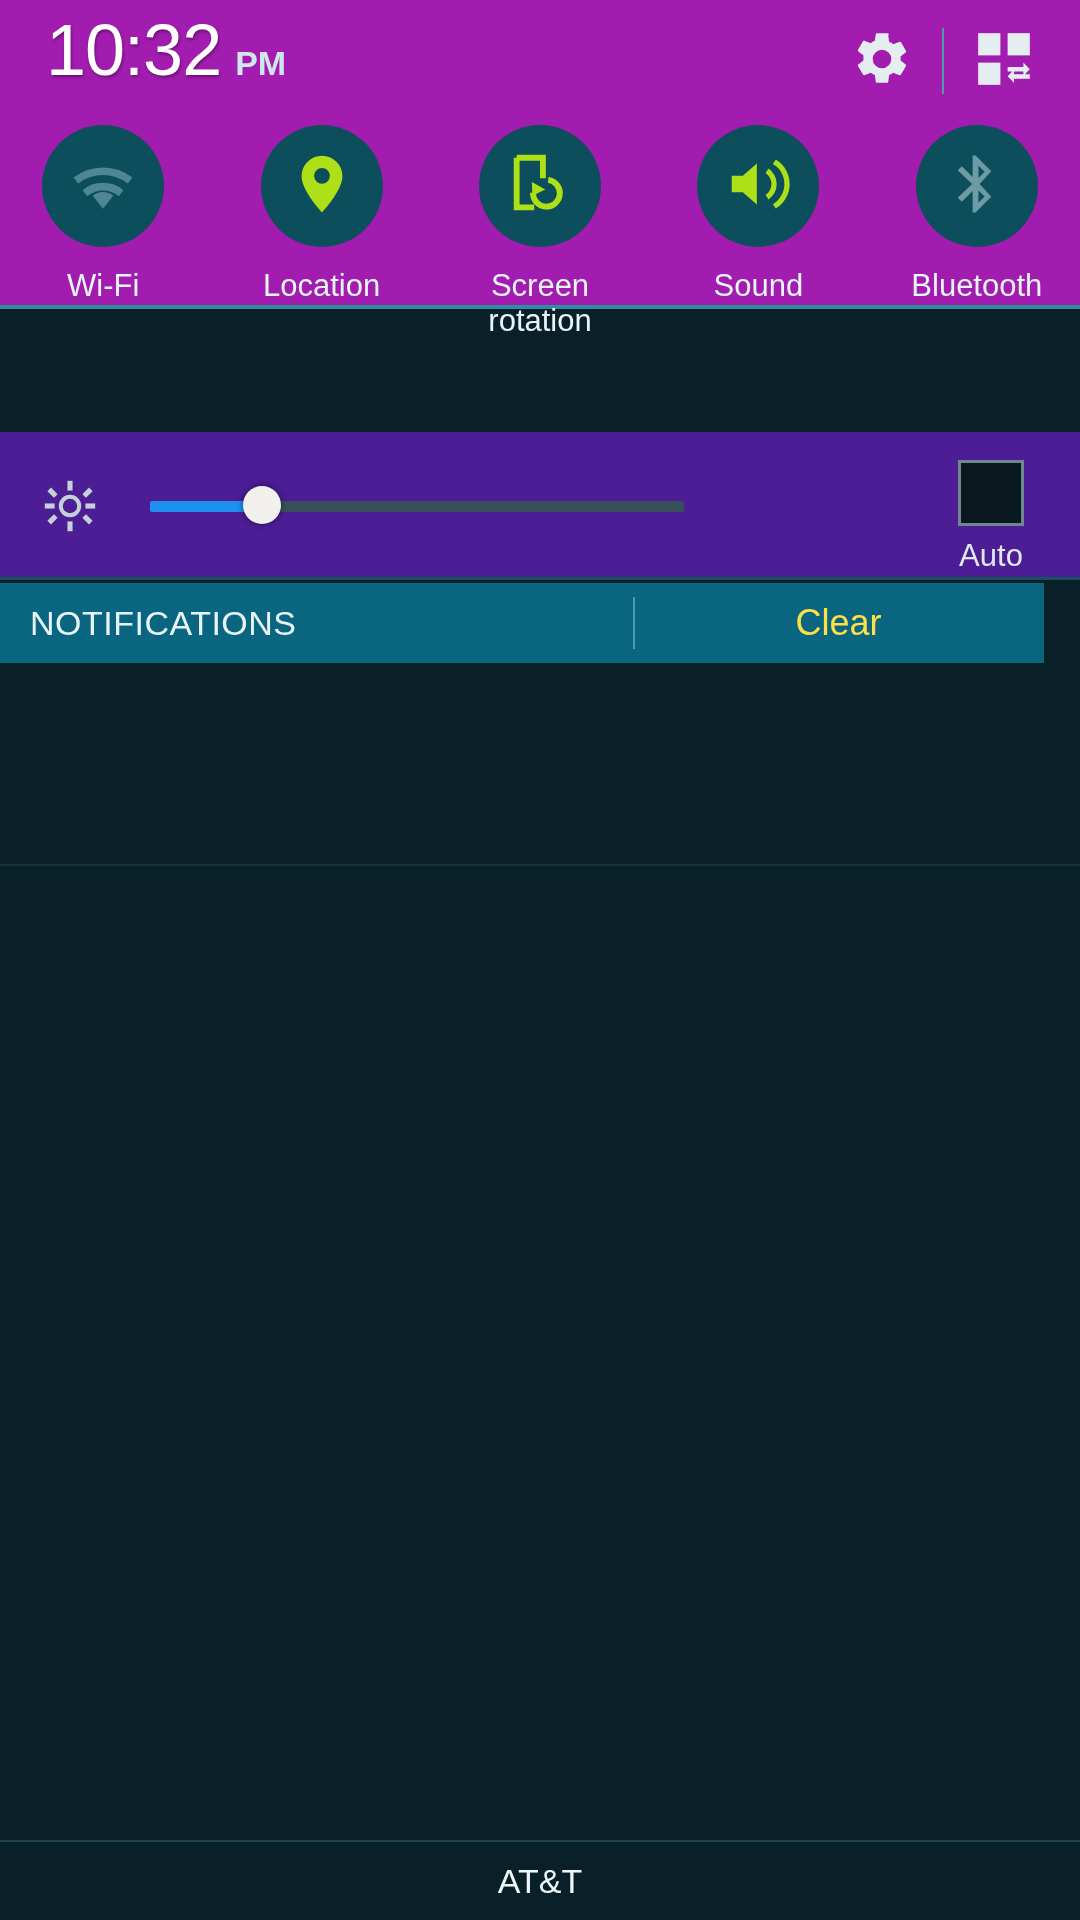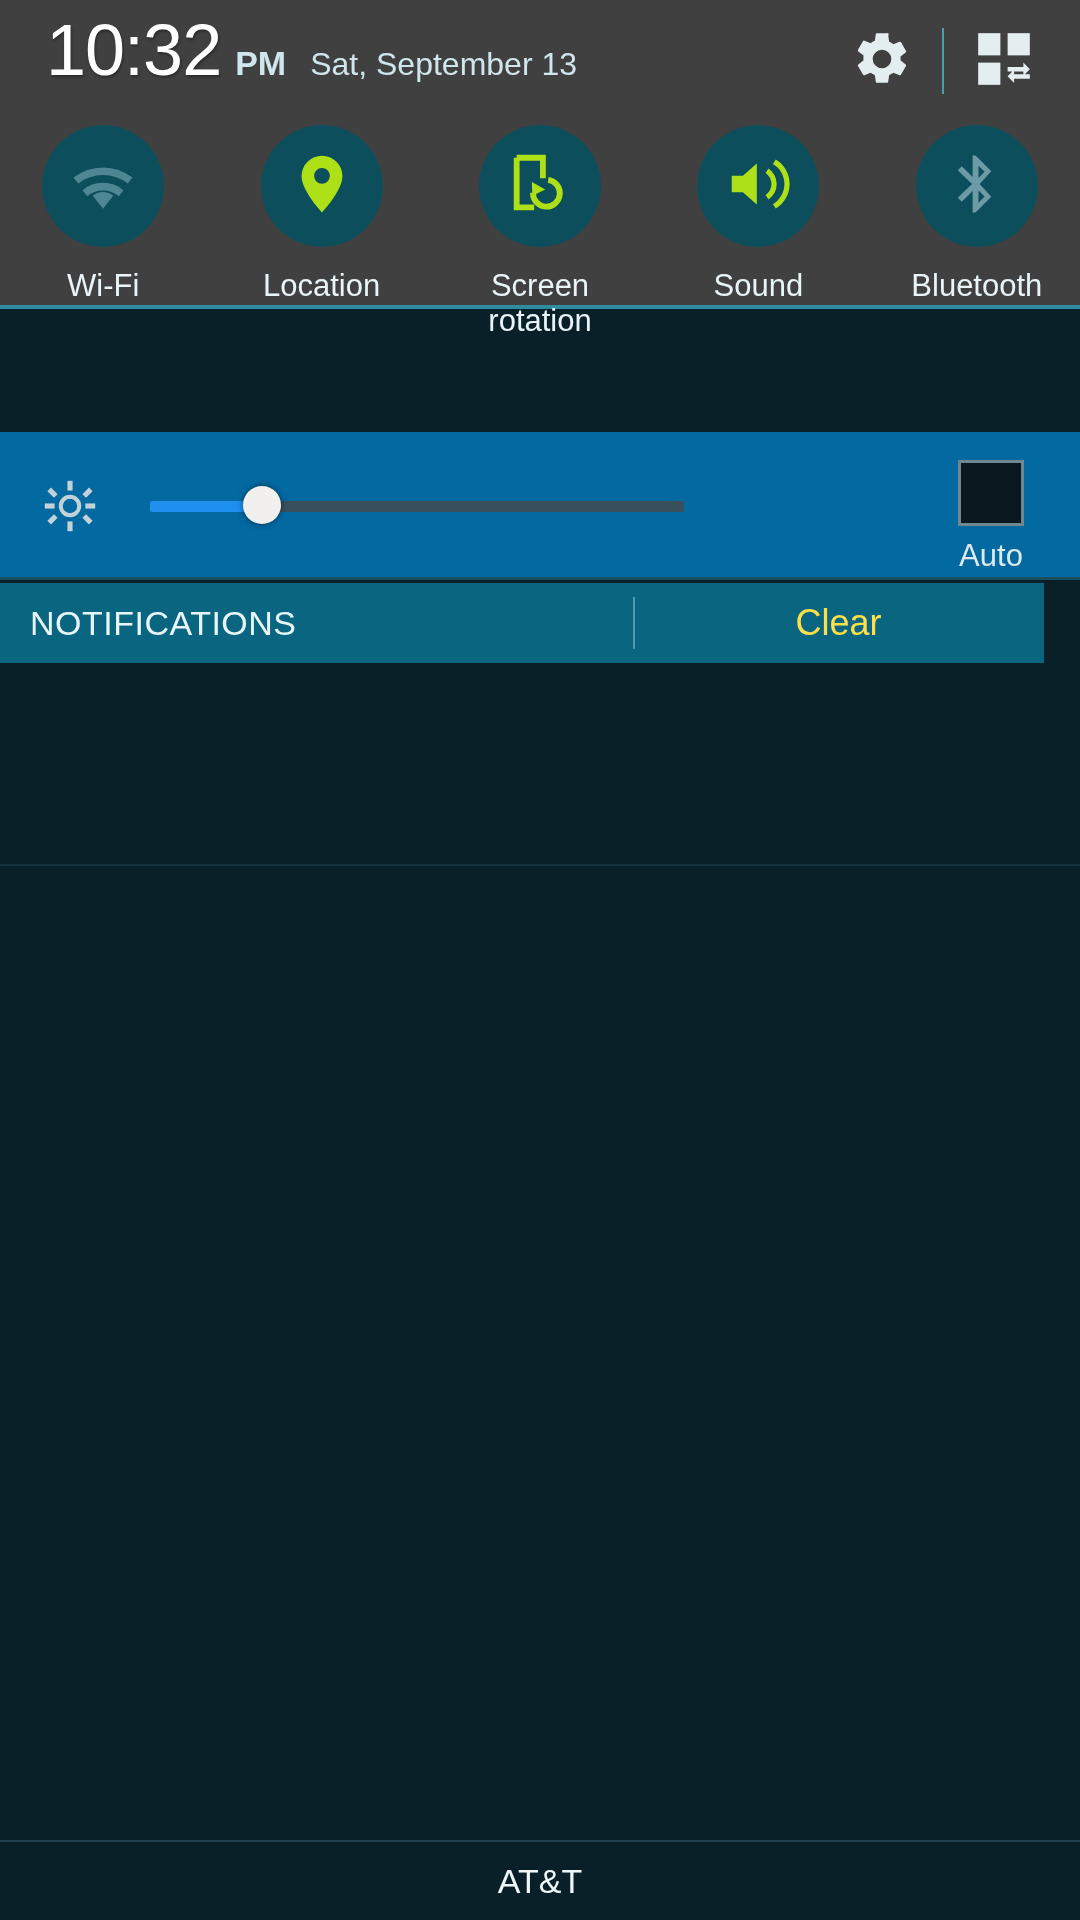--- a/index.html
+++ b/index.html
@@ -7,21 +7,21 @@
     width:1080px; height:1920px;
     background:#0a2029;
     font-family:"Liberation Sans", sans-serif;
     overflow:hidden;
   }
   #screen { position:relative; width:1080px; height:1920px; background:#0a2029; }
 
   
   .qs-panel {
     position:absolute; left:0; top:0; width:1080px; height:309px;
-    background:#404040;
+    background:#a21caf;
     border-bottom:4px solid #2e8ea0;
   }
 
   
   .status-header {
     position:absolute; left:0; top:0; width:1080px; height:120px;
   }
   .clock-wrap {
     position:absolute; left:46px; top:14px;
     display:flex; align-items:baseline;
@@ -60,21 +60,21 @@
     display:flex; align-items:center; justify-content:center;
   }
   .toggle-label {
     margin-top:22px; font-size:31px; color:#e8f4f7; text-align:center;
     line-height:1.12; font-weight:400;
   }
 
   
   .brightness-row {
     position:absolute; left:0; top:432px; width:1080px; height:148px;
-    background:#0369a1;
+    background:#4c1d95;
     border-bottom:3px solid #17505f;
     padding-left:48px;
   }
   .bright-icon { position:absolute; left:42px; top:46px; width:56px; height:56px; }
   .slider {
     position:absolute; left:150px; top:66px; width:534px; height:16px;
   }
   .slider-track {
     position:absolute; left:0; top:3px; width:534px; height:11px;
     background:#37505b; border-radius:2px;
@@ -152,21 +152,20 @@
 <body>
 
 <div id="screen">
 
   <div class="qs-panel">
 
     <div class="status-header">
       <div class="clock-wrap">
         <span class="clock-time">10:32</span>
         <span class="clock-ampm">PM</span>
-        <span class="clock-date">Sat, September 13</span>
       </div>
 
       <div class="header-icons">
         <div class="gear-btn">
           <span>
             <svg width="62" height="62" viewBox="0 0 24 24">
               <path fill="#e4eef1" d="M19.14 12.94a7.07 7.07 0 0 0 .06-.94 7.07 7.07 0 0 0-.06-.94l2.03-1.58a.48.48 0 0 0 .12-.61l-1.92-3.32a.48.48 0 0 0-.59-.22l-2.39.96a7 7 0 0 0-1.62-.94l-.36-2.54A.47.47 0 0 0 13.94 2h-3.88a.47.47 0 0 0-.47.4l-.36 2.54c-.59.24-1.13.56-1.62.94l-2.39-.96a.48.48 0 0 0-.59.22L2.71 8.46a.48.48 0 0 0 .12.61l2.03 1.58c-.04.31-.06.63-.06.94 0 .32.02.63.06.94l-2.03 1.58a.48.48 0 0 0-.12.61l1.92 3.32c.12.22.38.3.59.22l2.39-.96c.5.38 1.03.7 1.62.94l.36 2.54c.04.23.24.4.47.4h3.88c.23 0 .43-.17.47-.4l.36-2.54c.59-.24 1.13-.56 1.62-.94l2.39.96c.22.08.47 0 .59-.22l1.92-3.32a.48.48 0 0 0-.12-.61l-2.03-1.58zM12 15.6A3.6 3.6 0 1 1 15.6 12 3.6 3.6 0 0 1 12 15.6z"></path>
             </svg>
           </span>
         </div>

